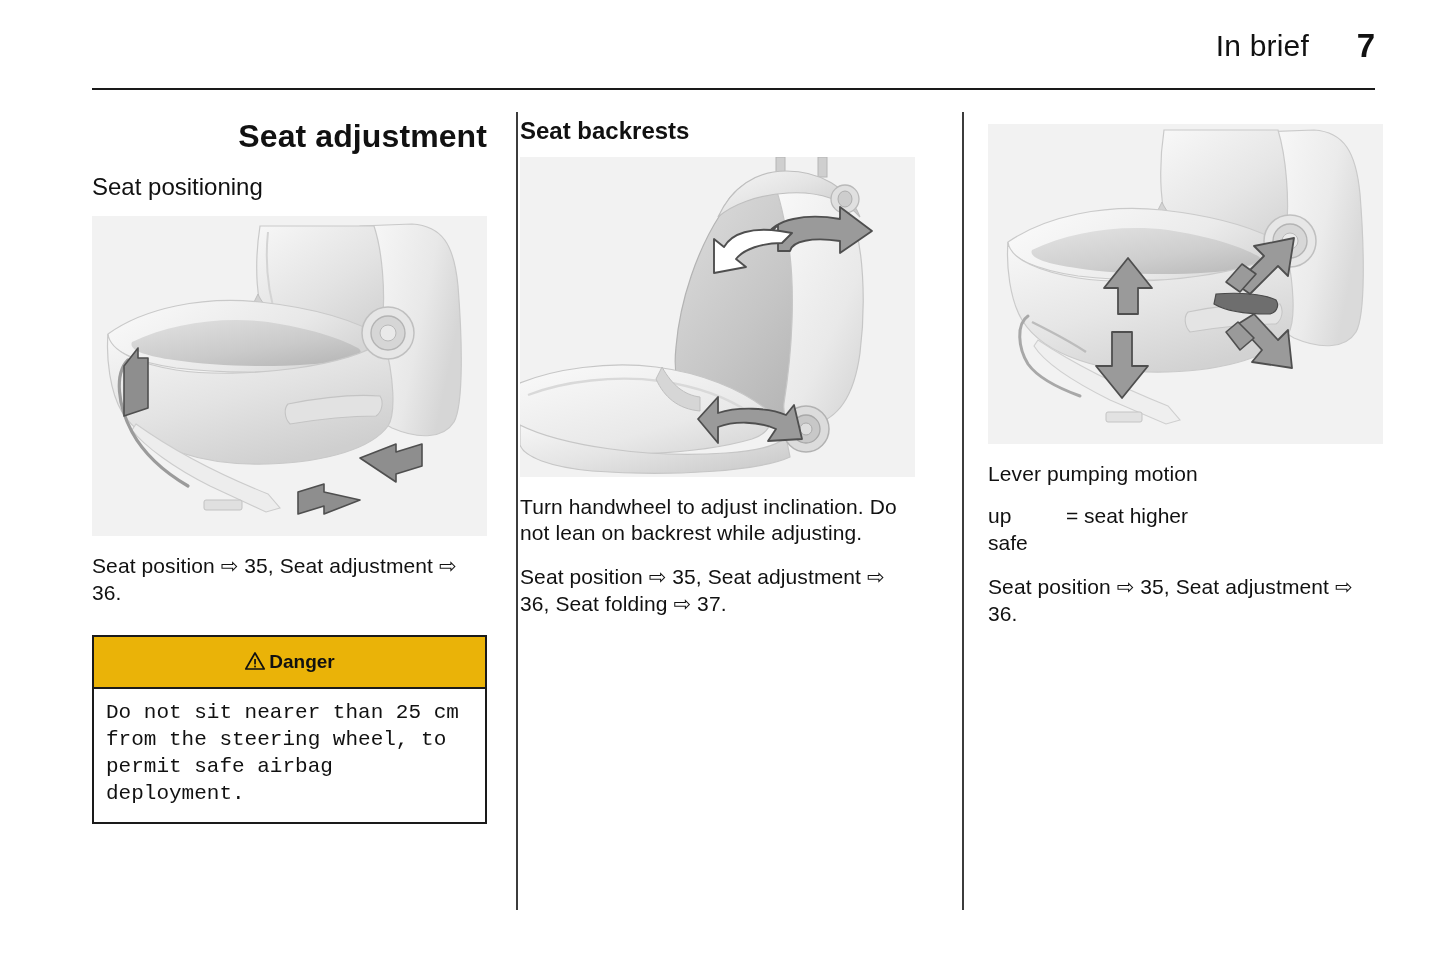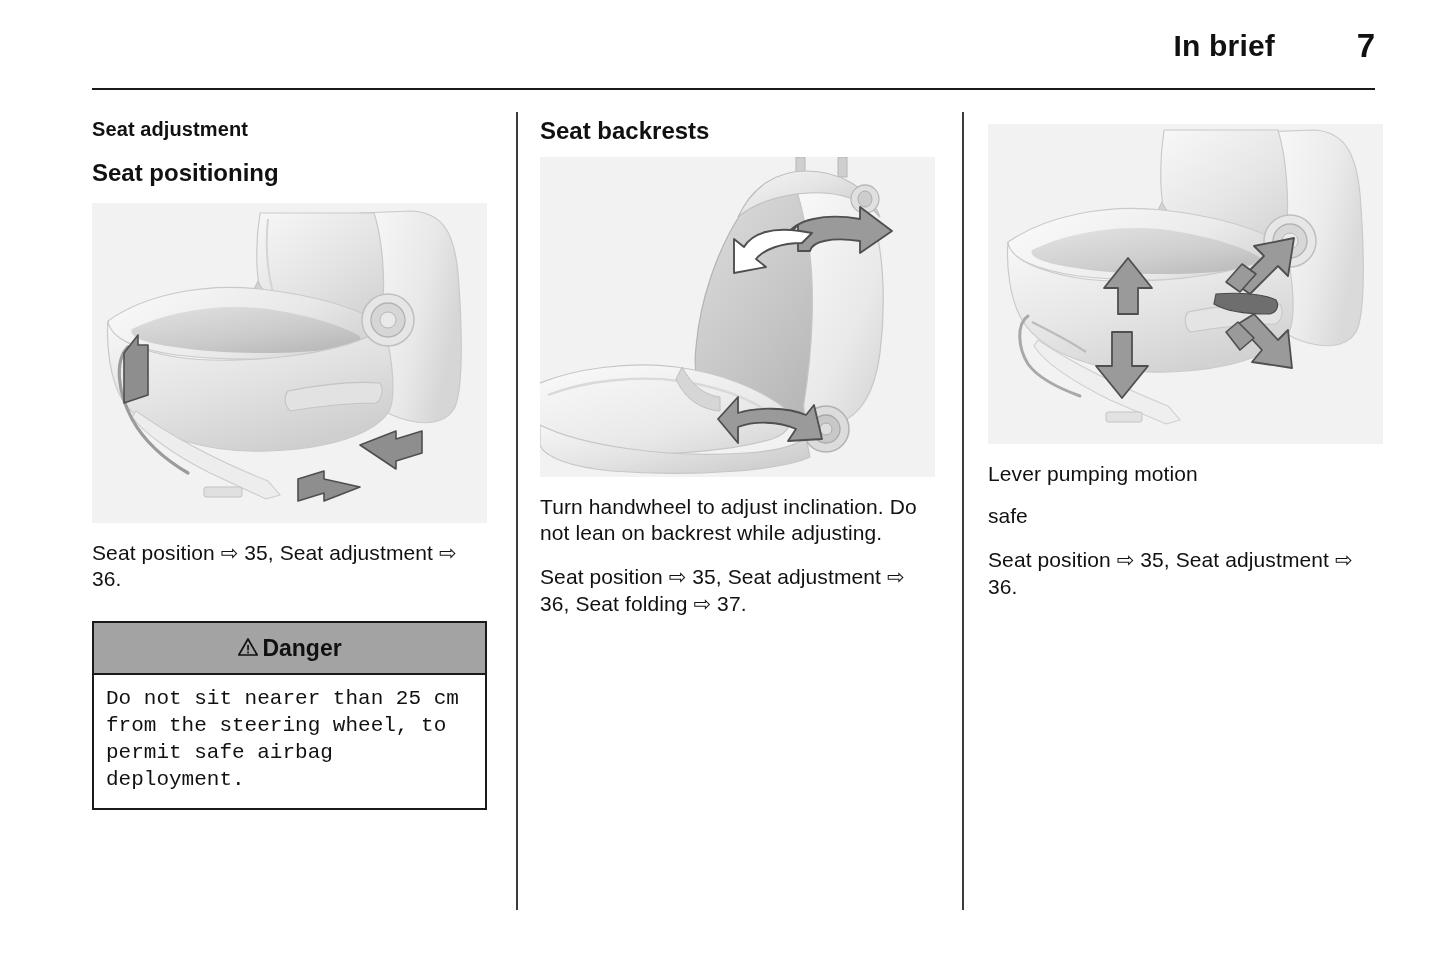--- a/index.html
+++ b/index.html
@@ -22,23 +22,23 @@
     left: 92px;
     top: 22px;
     width: 1283px;
     height: 48px;
     display: flex;
     align-items: center;
     justify-content: flex-end;
   }
   .header-title {
     font-size: 30px;
-    font-weight: bold;
+    font-weight: normal;
     letter-spacing: 0.2px;
-    margin-right: 74px;
+    margin-right: 40px;
   }
   .header-pagenum {
     font-size: 33px;
     font-weight: bold;
     min-width: 26px;
     text-align: right;
   }
   .header-rule {
     position: absolute;
     left: 92px;
@@ -55,44 +55,45 @@
     top: 112px;
     width: 1445px;
     height: 800px;
   }
   .col {
     position: absolute;
     top: 0;
     width: 395px;
   }
   .col-1 { left: 92px; }
-  .col-2 { left: 540px; }
+  .col-2 { left: 520px; }
   .col-3 { left: 988px; }
 
   .col-divider {
     position: absolute;
     top: 0;
     width: 2px;
     height: 798px;
     background: #3c3c3c;
   }
   .divider-1 { left: 516px; }
   .divider-2 { left: 962px; }
 
   
   h1.section-title {
-    font-size: 20px;
+    font-size: 32px;
     font-weight: bold;
     margin: 6px 0 0 0;
     line-height: 1.15;
     letter-spacing: 0.1px;
+    text-align: right;
   }
   h2.sub-title {
     font-size: 24px;
-    font-weight: bold;
+    font-weight: normal;
     margin: 18px 0 0 0;
     line-height: 1.15;
   }
   h2.section-title-plain {
     font-size: 24px;
     font-weight: bold;
     margin: 5px 0 0 0;
     line-height: 1.15;
   }
 
@@ -128,27 +129,27 @@
   .def-desc { flex: 1 1 auto; }
 
   
   .danger-box {
     margin-top: 28px;
     width: 391px;
     border: 2px solid #1a1a1a;
     background: #ffffff;
   }
   .danger-header {
-    background: #a3a3a3;
+    background: #eab308;
     border-bottom: 2px solid #1a1a1a;
     height: 50px;
     display: flex;
     align-items: center;
     justify-content: center;
-    font-size: 23px;
+    font-size: 19px;
     font-weight: bold;
   }
   .warn-tri {
     display: inline-block;
     margin-right: 3px;
     position: relative;
     top: 1px;
   }
   .danger-body {
     padding: 11px 24px 14px 12px;
@@ -377,20 +378,24 @@
           <path d="M250 200 L274 226 L264 238 L304 244 L300 206 L290 216 L266 190 Z" fill="#9a9a9a" stroke="#4f4f4f" stroke-width="1.8" stroke-linejoin="round"></path>
           <path d="M250 198 L266 214 L252 226 L238 208 Z" fill="#9a9a9a" stroke="#4f4f4f" stroke-width="1.6" stroke-linejoin="round"></path>
         </g>
       </svg>
     </div>
 
     <p class="body-text">Lever pumping motion</p>
 
     <div class="def-list">
       <div class="def-row">
+        <span class="def-term">up</span>
+        <span class="def-desc">= seat higher</span>
+      </div>
+      <div class="def-row">
         <span class="def-term">safe</span>
       </div>
     </div>
 
     <p class="body-text">Seat position ⇨ 35, Seat adjustment ⇨ 36.</p>
   </div>
 
 </div>
 
 </body></html>

